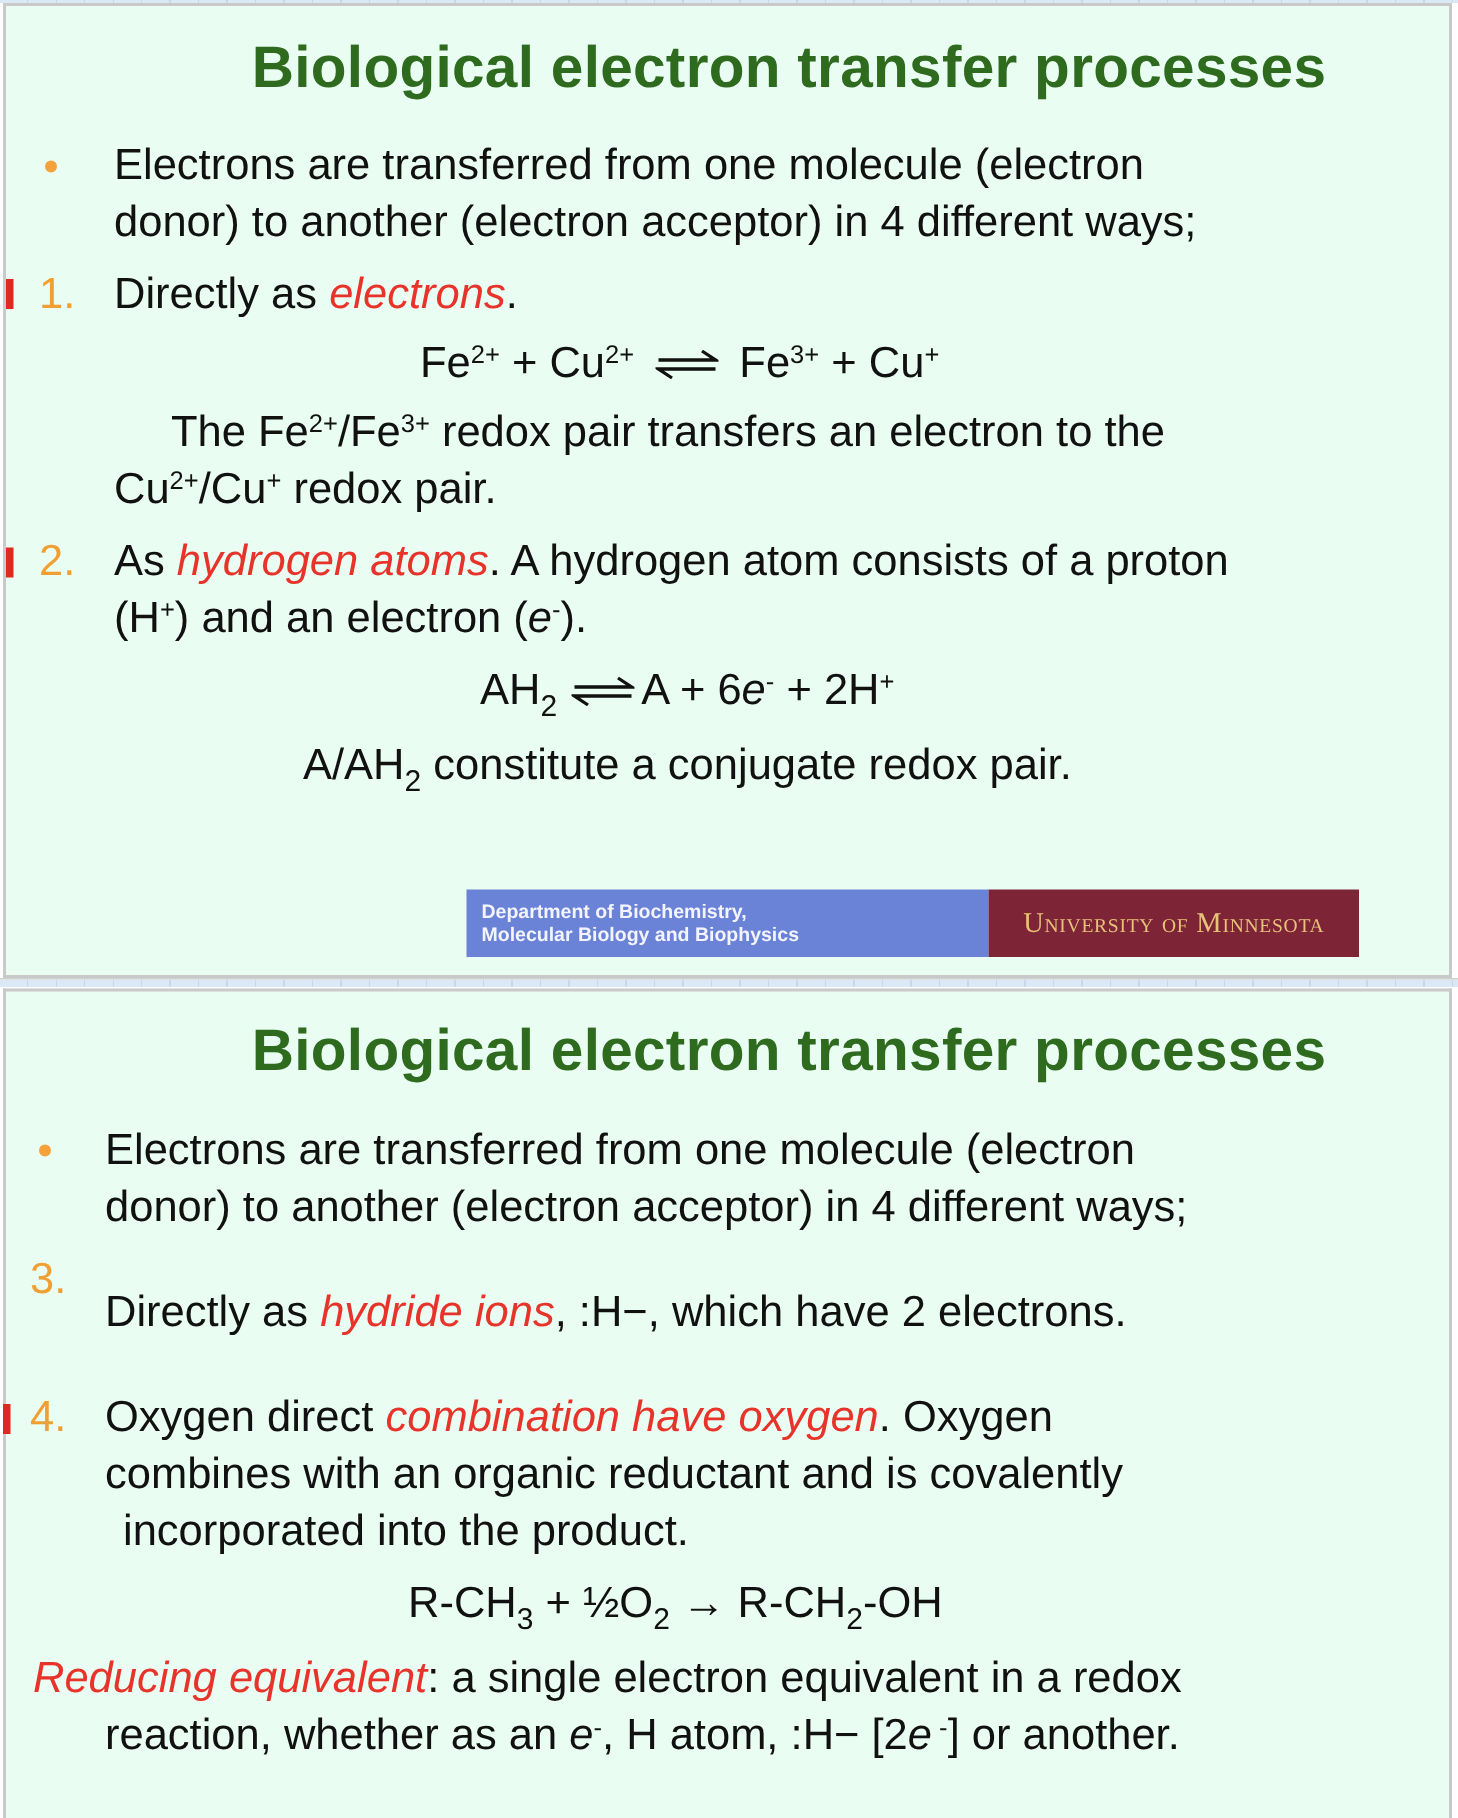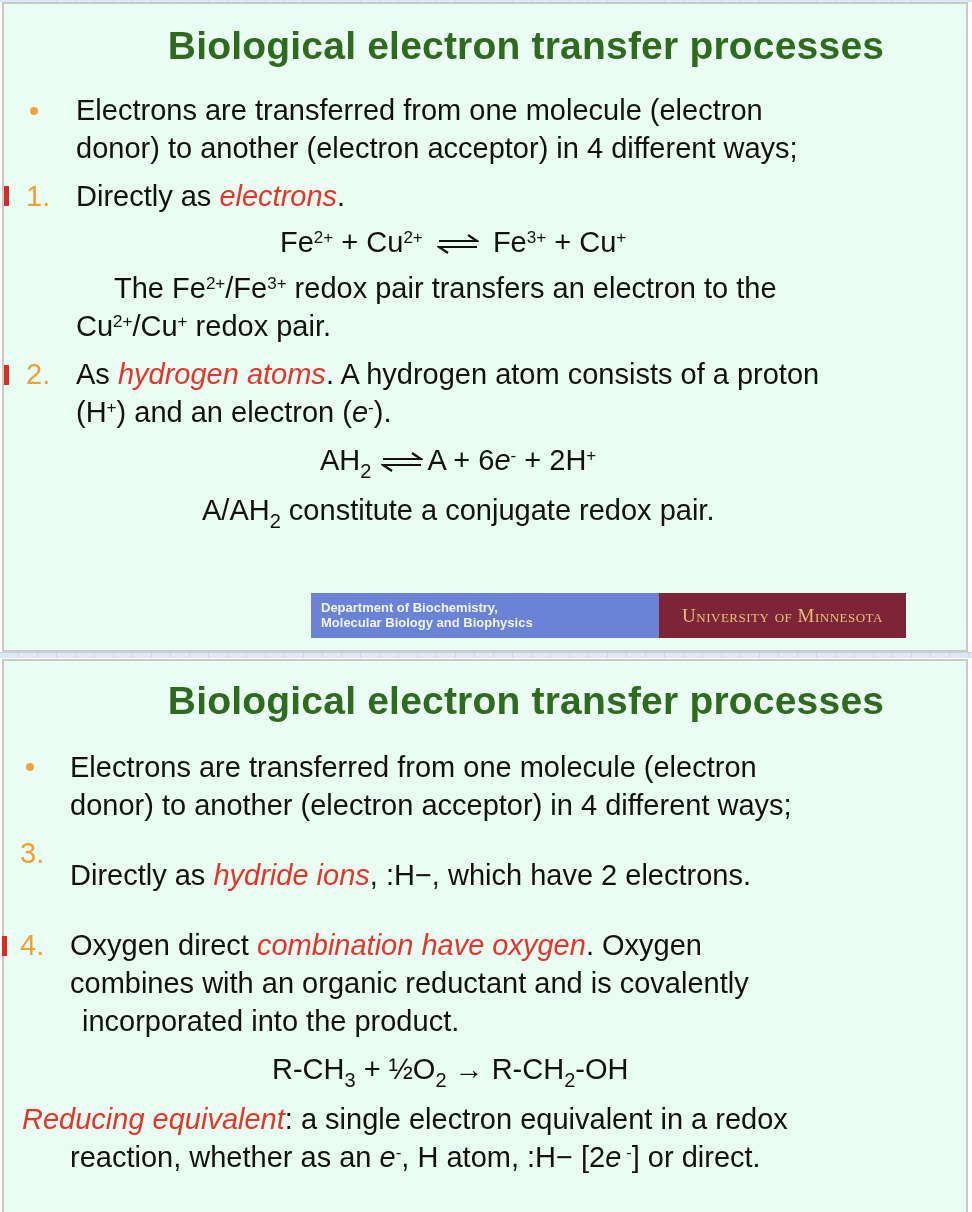--- a/index.html
+++ b/index.html
@@ -154,15 +154,15 @@
   <div class="line" style="left:66px; top:342px;margin-left:12px;">incorporated into the product.</div>
 
   <div class="line" style="left:268px; top:390px;">
     <span>R-CH</span><sub class="b">3</sub><span> + ½O</span><sub class="b">2</sub><span> → </span><span>R-CH</span><sub class="b">2</sub><span>-OH</span>
   </div>
 
   <div class="line" style="left:18px; top:440px;">
     <span class="em">Reducing equivalent</span><span>: a single electron equivalent in a redox</span>
   </div>
   <div class="line" style="left:66px; top:478px;">
-    <span>reaction, whether as an </span><span class="it">e</span><sup class="s">-</sup><span>, H atom, :H− [2</span><span class="it">e</span><sup class="s"> -</sup><span>] or direct.</span>
+    <span>reaction, whether as an </span><span class="it">e</span><sup class="s">-</sup><span>, H atom, :H− [2</span><span class="it">e</span><sup class="s"> -</sup><span>] or another.</span>
   </div>
 </div>
 
 </body></html>

